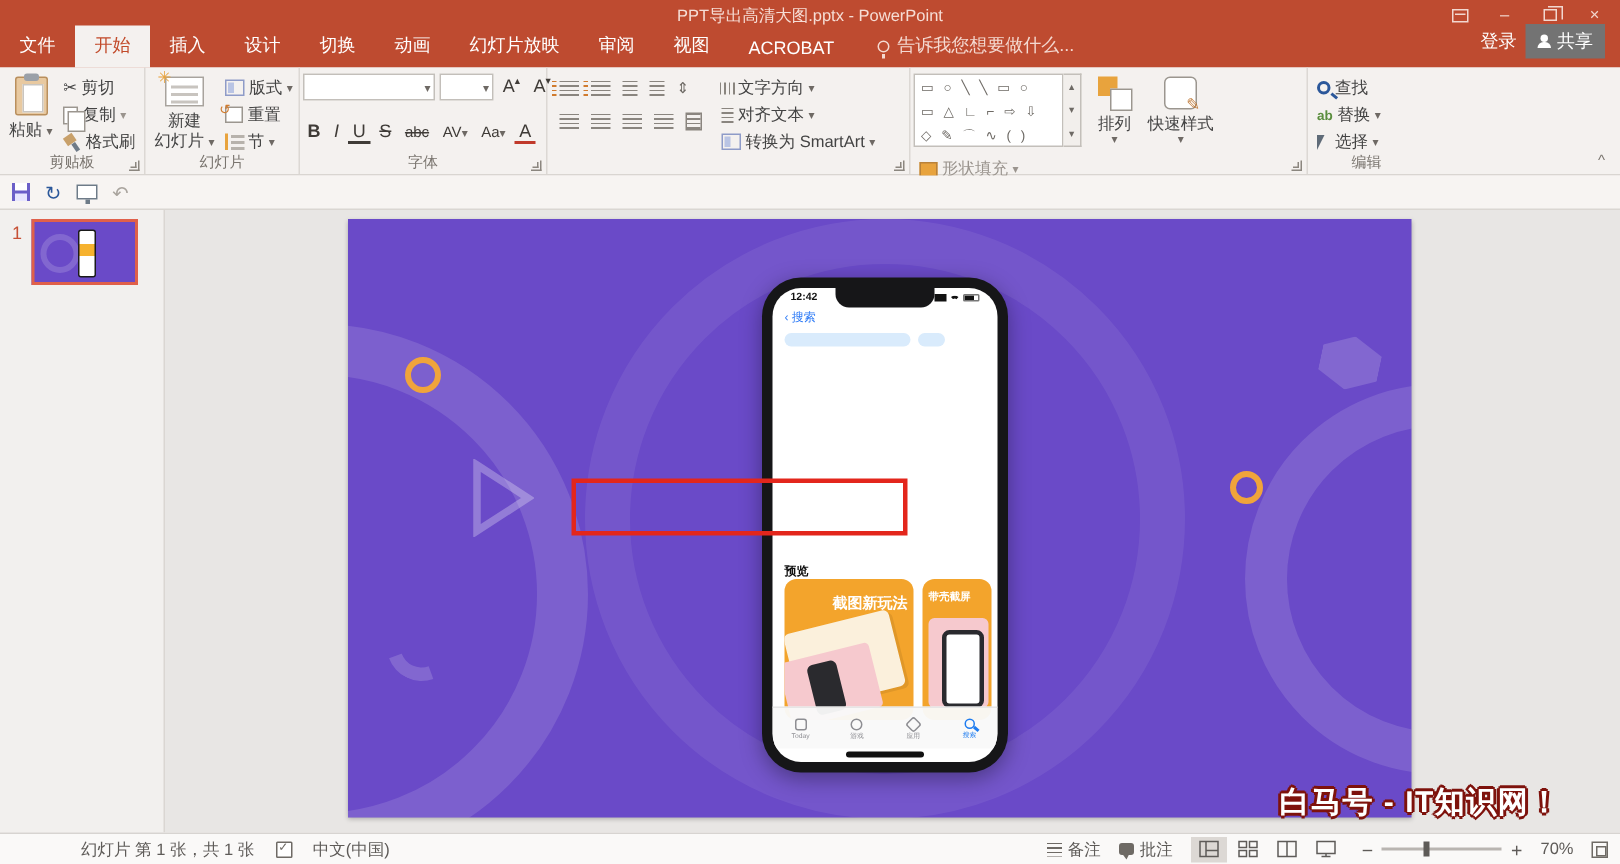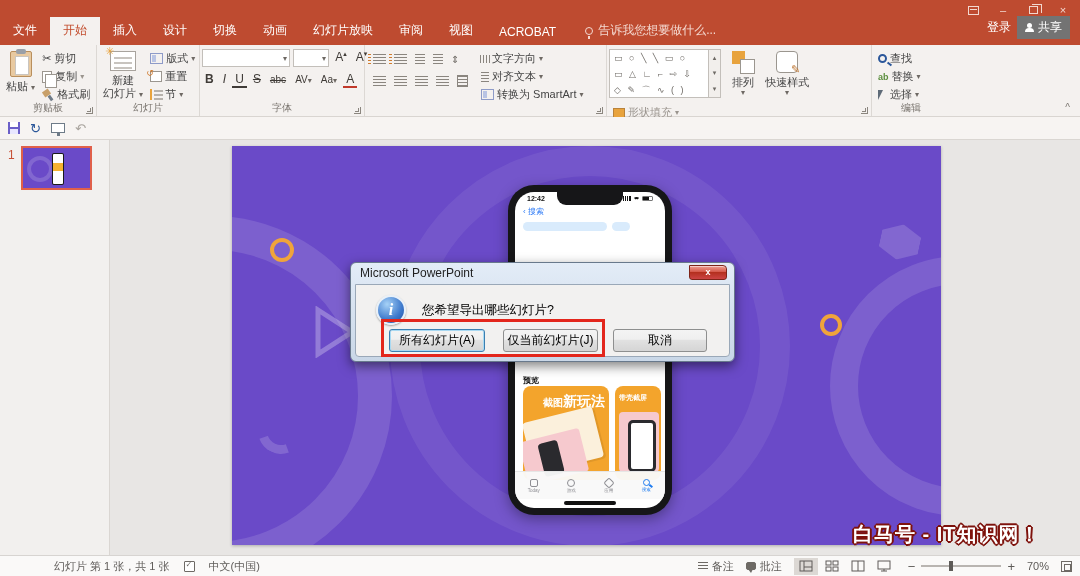--- a/index.html
+++ b/index.html
@@ -127,21 +127,21 @@
   .p-pills { display:flex; gap:5px; padding:5px 8px; }
   .pill1 { width:84px; height:9px; border-radius:5px; background:#D9EBFC; }
   .pill2 { width:18px; height:9px; border-radius:5px; background:#D9EBFC; }
   .p-preview { position:absolute; left:8px; top:183px; font-size:8px; font-weight:bold; color:#111; }
   .p-cards { position:absolute; left:8px; top:194px; display:flex; gap:6px; }
   .card { position:relative; background:#F3A42C; border-radius:8px; overflow:hidden; }
   .card1 { width:86px; height:94px; }
   .card2 { width:46px; height:94px; }
   .card1-title { position:absolute; right:4px; top:6px; color:#fff; white-space:nowrap; }
   .c1big { font-size:10px; font-weight:bold; background:#F3A42C; }
-  .c1small { font-size:14px; font-weight:bold; }
+  .c1small { font-size:10px; font-weight:bold; }
   .card-shot { position:absolute; left:4px; top:28px; width:72px; height:52px; background:#FBF0DC; border-radius:4px; transform:rotate(-14deg); box-shadow:2px 2px 0 rgba(0,0,0,0.08); }
   .card-shot::before { content:""; position:absolute; left:-8px; top:18px; width:62px; height:44px; background:#F6C9CE; border-radius:3px; }
   .card-shot::after { content:""; position:absolute; left:10px; top:24px; width:20px; height:34px; background:#2A2A2E; border-radius:4px; }
   .card2-title { position:absolute; left:4px; top:7px; font-size:7px; font-weight:bold; color:#fff; white-space:nowrap; }
   .card2-shot { position:absolute; left:4px; top:26px; width:40px; height:60px; background:#F6C9CE; border-radius:4px; }
   .card2-shot::after { content:""; position:absolute; left:9px; top:8px; width:22px; height:46px; border:3px solid #2A2A2E; border-radius:5px; background:#fff; }
   .p-tabbar { position:absolute; left:0; right:0; bottom:9px; height:28px; background:rgba(249,249,249,0.96); border-top:1px solid #E6E6E6; display:flex; }
   .p-tab { flex:1; display:flex; flex-direction:column; align-items:center; justify-content:center; gap:1px; font-size:4.5px; color:#8E8E93; }
   .p-tab.sel { color:#1E7CF0; }
   .t-ic { width:8px; height:8px; border:1.5px solid #8E8E93; border-radius:2px; }
@@ -188,20 +188,21 @@
   .zthumb { position:absolute; left:28px; top:-4px; width:4px; height:10px; background:#5E5B58; }
   .ic-fit { width:11px; height:11px; border:1px solid #6E6A65; position:relative; }
   .ic-fit::after { content:""; position:absolute; left:2px; top:2px; width:5px; height:5px; border:1px solid #6E6A65; }
 </style>
 </head>
 <body>
 
 <div class="app">
 
   <div class="titlebar">
+    <span>PPT导出高清大图.pptx - PowerPoint</span>
     <div class="winbtns">
       <span class="winbtn">
           <span class="ic-ribbonopt"></span>
         </span>
       <span class="winbtn">–</span>
       <span class="winbtn">
           <span class="ic-restore"></span>
         </span>
       <span class="winbtn">×</span>
     </div>
@@ -286,21 +287,21 @@
       <div style="white-space:nowrap;">
         <span class="combo" style="width:88px;">
             <span class="arrow">▾</span>
           </span>
         <span class="combo" style="width:36px;">
             <span class="arrow">▾</span>
           </span>
         <span class="fontbtn">A<span style="font-size:7px;vertical-align:super;">▴</span></span>
         <span class="fontbtn">A<span style="font-size:7px;vertical-align:super;">▾</span></span>
       </div>
-      <div style="white-space:nowrap; margin-top:5px;">
+      <div style="white-space:nowrap; margin-top:13px;">
         <span class="fontbtn" style="font-weight:bold;">B</span>
         <span class="fontbtn" style="font-style:italic;">I</span>
         <span class="fontbtn u-blk">U</span>
         <span class="fontbtn" style="text-decoration:line-through;">S</span>
         <span class="fontbtn" style="font-size:10px;text-decoration:line-through;">abc</span>
         <span class="fontbtn" style="font-size:10px;"><span>AV</span><span class="arrow">▾</span></span>
         <span class="fontbtn" style="font-size:10px;"><span>Aa</span><span class="arrow">▾</span></span>
         <span class="fontbtn u-red">A</span>
       </div>
       <span class="rg-label">字体</span>
@@ -480,33 +481,20 @@
           </span>
         <span class="p-tab sel">
             <span class="t-mag"></span>
             <span>搜索</span>
           </span>
       </div>
       <div class="homebar"></div>
     </div>
   </div>
 
-  <div class="dialog">
-    <div class="dlg-title">Microsoft PowerPoint</div>
-    <div class="dlg-close">x</div>
-    <div class="dlg-body">
-      <div class="dlg-msg">
-        <span class="info-icon">i</span>
-        <span class="dlg-text">您希望导出哪些幻灯片?</span>
-      </div>
-    </div>
-    <div class="w7btn default btn-all">所有幻灯片(A)</div>
-    <div class="w7btn btn-current">仅当前幻灯片(J)</div>
-    <div class="w7btn btn-cancel">取消</div>
-  </div>
   <div class="redbox"></div>
 
   <div class="watermark">白马号 - IT知识网！</div>
 
   <div class="statusbar">
     <div class="sb-left">
       <span>幻灯片 第 1 张，共 1 张</span>
       <span class="mi ic-spell"></span>
       <span>中文(中国)</span>
     </div>

